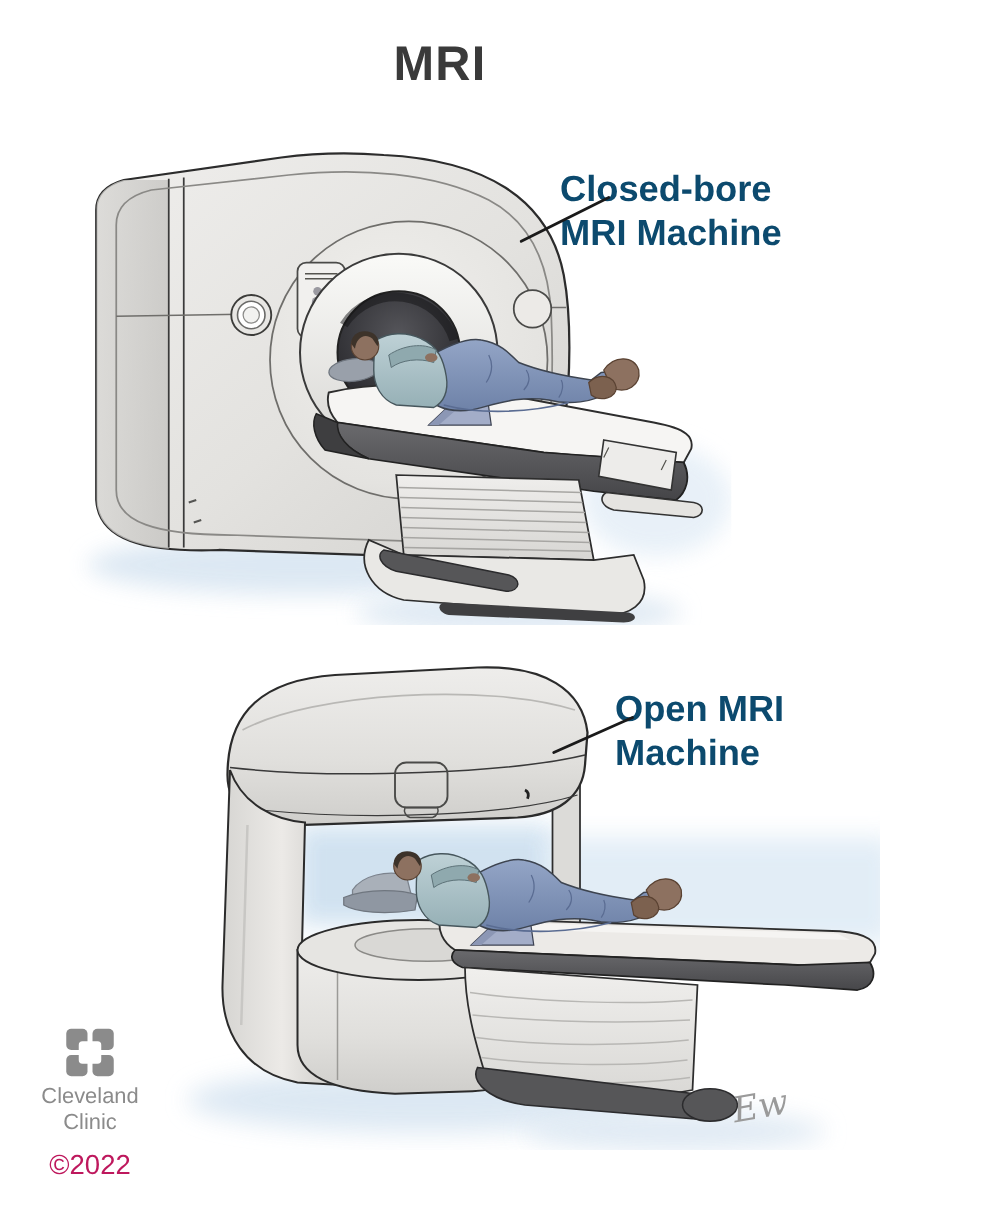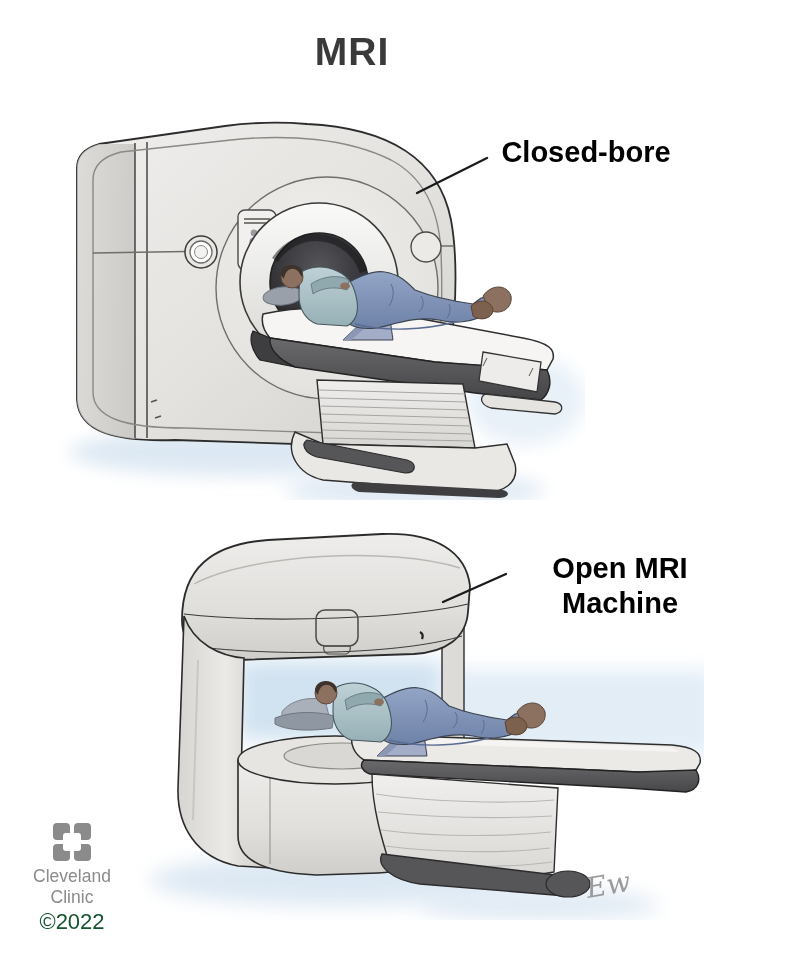--- a/index.html
+++ b/index.html
@@ -1,32 +1,32 @@
 <!DOCTYPE html>
 <html><head>
 <meta charset="utf-8">
 <style>
   html,body{margin:0;padding:0;background:#ffffff;}
   .page{position:relative;width:704px;height:968px;background:#ffffff;overflow:hidden;
         font-family:"Liberation Sans", sans-serif;}
   .title{position:absolute;top:30px;left:0;width:100%;text-align:center;
          font-size:39px;font-weight:bold;color:#3a3a3a;letter-spacing:1px;}
-  .callout{position:absolute;text-align:center;font-weight:bold;font-size:29px;
-           line-height:1.22;color:#000000;}
+  .callout{position:absolute;text-align:left;font-weight:bold;font-size:29px;
+           line-height:1.22;color:#0c4a6e;}
   .callout span{display:block;}
   #closed-label{left:448px;top:135px;width:276px;}
   #open-label{left:468px;top:551px;width:256px;margin-left:24px;}
   .illus{position:absolute;}
   #closed-illus{left:55px;top:100px;}
   #open-illus{left:120px;top:520px;}
   #leader-overlay{position:absolute;left:0;top:0;width:800px;height:968px;pointer-events:none;}
   .brand{position:absolute;left:16px;top:822px;width:112px;text-align:center;color:#8b8b8b;}
   .brand .mark{display:block;margin:0 auto 4px auto;}
   .brand .nameline{font-size:17.5px;font-weight:normal;line-height:1.22;color:#8b8b8b;}
-  .brand .copyright{font-size:22px;font-weight:normal;color:#14532d;margin-top:0;}
+  .brand .copyright{font-size:22px;font-weight:normal;color:#be185d;margin-top:10px;}
 </style>
 </head>
 <body>
 
 <div class="page">
 
   <div class="title">MRI</div>
 
   <svg id="closed-illus" class="illus" width="530" height="400" viewBox="0 0 530 400">
     <defs>
@@ -237,20 +237,21 @@
 
     <g>
       <path d="M162,192 C170,180 190,176 205,180 L210,200 C190,206 170,204 162,198 Z" fill="#a9b0b9" stroke="#7c838d" stroke-width="1"></path>
       <path d="M155,198 C175,190 202,192 214,196 L212,208 C188,212 165,210 155,204 Z" fill="#8f97a2" stroke="#6f767f" stroke-width="1"></path>
       <use href="#patient" transform="translate(206,173)"></use>
     </g>
   </svg>
 
   <div class="callout" id="closed-label">
     <span>Closed-bore</span>
+    <span>MRI Machine</span>
   </div>
   <div class="callout" id="open-label">
     <span>Open MRI</span>
     <span>Machine</span>
   </div>
 
   <svg id="leader-overlay" viewBox="0 0 800 968">
     <line x1="417" y1="193" x2="487" y2="158" stroke="#1a1a1a" stroke-width="2.3" stroke-linecap="round"></line>
     <line x1="443" y1="602" x2="506" y2="574" stroke="#1a1a1a" stroke-width="2.3" stroke-linecap="round"></line>
   </svg>

